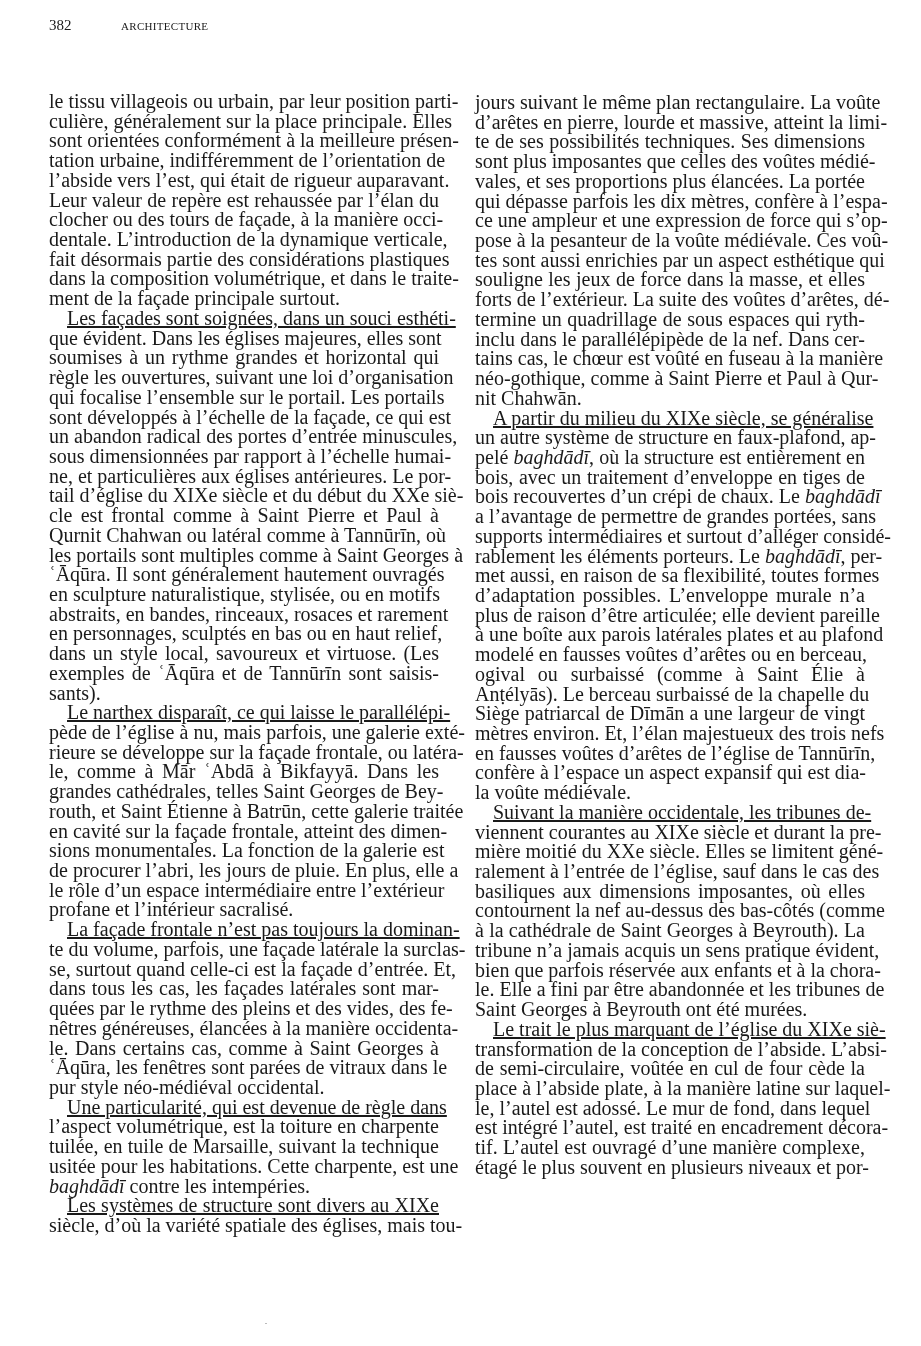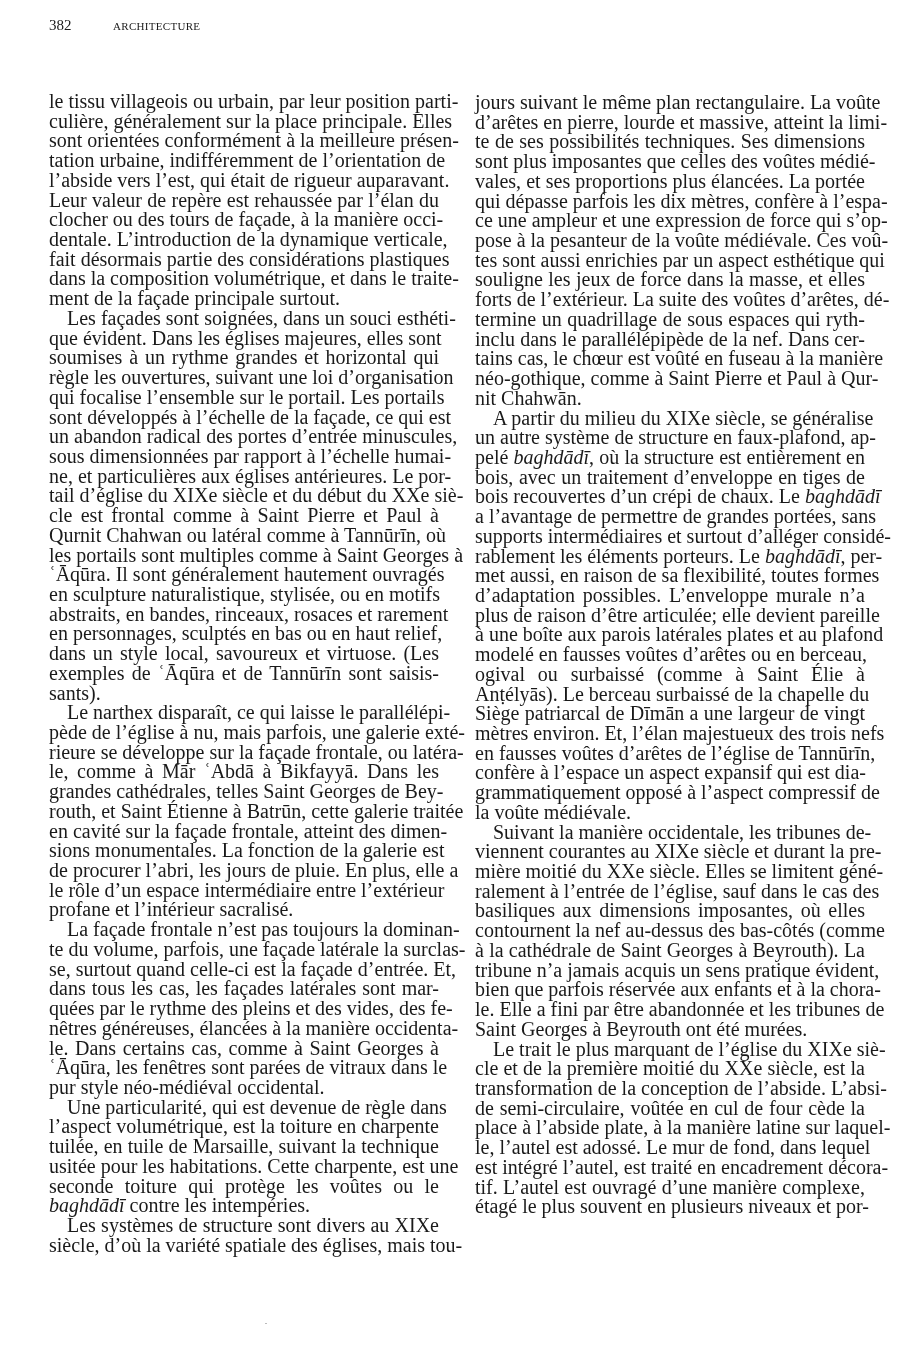--- a/index.html
+++ b/index.html
@@ -1,25 +1,25 @@
 <!DOCTYPE html>
 <html><head>
 <meta charset="utf-8">
 <style>
   html, body { margin: 0; padding: 0; background: #ffffff; }
   body { width: 921px; height: 1346px; position: relative; overflow: hidden; font-family: "Liberation Serif", serif; color: #1a1a1a; }
   .header { position: absolute; top: 17px; left: 49px; font-size: 15px; }
   .header .pnum { display: inline-block; width: 64px; }
-  .header .run { font-size: 11px; letter-spacing: 0.3px; }
+  .header .run { font-size: 11px; letter-spacing: 0.3px; margin-left: 8px; }
   .col { position: absolute; top: 92px; width: 390px; font-size: 20px; line-height: 19.72px; }
   .col.left { left: 49px; }
   .col.right { left: 475px; top: 93px; }
   .ln { display: block; white-space: nowrap; text-align: justify; text-align-last: justify; height: 19.72px; }
   .ln.last { text-align-last: left; }
-  .ln.ind { text-indent: 18px; }
+  .ln.ind { text-indent: 18px; text-decoration: underline; }
   i { font-style: italic; }
   .dot { position: absolute; left: 265px; top: 1323px; width: 2px; height: 1px; background: #bbb; }
 </style>
 </head>
 <body>
 
 <div class="header">
   <span class="pnum">382</span><span class="run">ARCHITECTURE</span>
 </div>
 
@@ -72,21 +72,20 @@
     <span class="ln">dans tous les cas, les façades latérales sont mar-</span>
     <span class="ln">quées par le rythme des pleins et des vides, des fe-</span>
     <span class="ln">nêtres généreuses, élancées à la manière occidenta-</span>
     <span class="ln">le. Dans certains cas, comme à Saint Georges à</span>
     <span class="ln">ʿĀqūra, les fenêtres sont parées de vitraux dans le</span>
     <span class="ln last">pur style néo-médiéval occidental.</span>
     <span class="ln ind">Une particularité, qui est devenue de règle dans</span>
     <span class="ln">l’aspect volumétrique, est la toiture en charpente</span>
     <span class="ln">tuilée, en tuile de Marsaille, suivant la technique</span>
     <span class="ln">usitée pour les habitations. Cette charpente, est une</span>
-    <span class="ln">seconde toiture qui protège les voûtes ou le</span>
     <span class="ln last"><i>baghdādī</i> contre les intempéries.</span>
     <span class="ln ind">Les systèmes de structure sont divers au XIXe</span>
     <span class="ln">siècle, d’où la variété spatiale des églises, mais tou-</span>
   </div>
 <div class="col right" id="colR">
     <span class="ln">jours suivant le même plan rectangulaire. La voûte</span>
     <span class="ln">d’arêtes en pierre, lourde et massive, atteint la limi-</span>
     <span class="ln">te de ses possibilités techniques. Ses dimensions</span>
     <span class="ln">sont plus imposantes que celles des voûtes médié-</span>
     <span class="ln">vales, et ses proportions plus élancées. La portée</span>
@@ -113,35 +112,33 @@
     <span class="ln">d’adaptation possibles. L’enveloppe murale n’a</span>
     <span class="ln">plus de raison d’être articulée; elle devient pareille</span>
     <span class="ln">à une boîte aux parois latérales plates et au plafond</span>
     <span class="ln">modelé en fausses voûtes d’arêtes ou en berceau,</span>
     <span class="ln">ogival ou surbaissé (comme à Saint Élie à</span>
     <span class="ln">Anṭélyās). Le berceau surbaissé de la chapelle du</span>
     <span class="ln">Siège patriarcal de Dīmān a une largeur de vingt</span>
     <span class="ln">mètres environ. Et, l’élan majestueux des trois nefs</span>
     <span class="ln">en fausses voûtes d’arêtes de l’église de Tannūrīn,</span>
     <span class="ln">confère à l’espace un aspect expansif qui est dia-</span>
-    <span class="ln">grammatiquement opposé à l’aspect compressif de</span>
     <span class="ln last">la voûte médiévale.</span>
     <span class="ln ind">Suivant la manière occidentale, les tribunes de-</span>
     <span class="ln">viennent courantes au XIXe siècle et durant la pre-</span>
     <span class="ln">mière moitié du XXe siècle. Elles se limitent géné-</span>
     <span class="ln">ralement à l’entrée de l’église, sauf dans le cas des</span>
     <span class="ln">basiliques aux dimensions imposantes, où elles</span>
     <span class="ln">contournent la nef au-dessus des bas-côtés (comme</span>
     <span class="ln">à la cathédrale de Saint Georges à Beyrouth). La</span>
     <span class="ln">tribune n’a jamais acquis un sens pratique évident,</span>
     <span class="ln">bien que parfois réservée aux enfants et à la chora-</span>
     <span class="ln">le. Elle a fini par être abandonnée et les tribunes de</span>
     <span class="ln last">Saint Georges à Beyrouth ont été murées.</span>
     <span class="ln ind">Le trait le plus marquant de l’église du XIXe siè-</span>
-    <span class="ln">cle et de la première moitié du XXe siècle, est la</span>
     <span class="ln">transformation de la conception de l’abside. L’absi-</span>
     <span class="ln">de semi-circulaire, voûtée en cul de four cède la</span>
     <span class="ln">place à l’abside plate, à la manière latine sur laquel-</span>
     <span class="ln">le, l’autel est adossé. Le mur de fond, dans lequel</span>
     <span class="ln">est intégré l’autel, est traité en encadrement décora-</span>
     <span class="ln">tif. L’autel est ouvragé d’une manière complexe,</span>
     <span class="ln">étagé le plus souvent en plusieurs niveaux et por-</span>
   </div>
 <div class="dot"></div>
 

